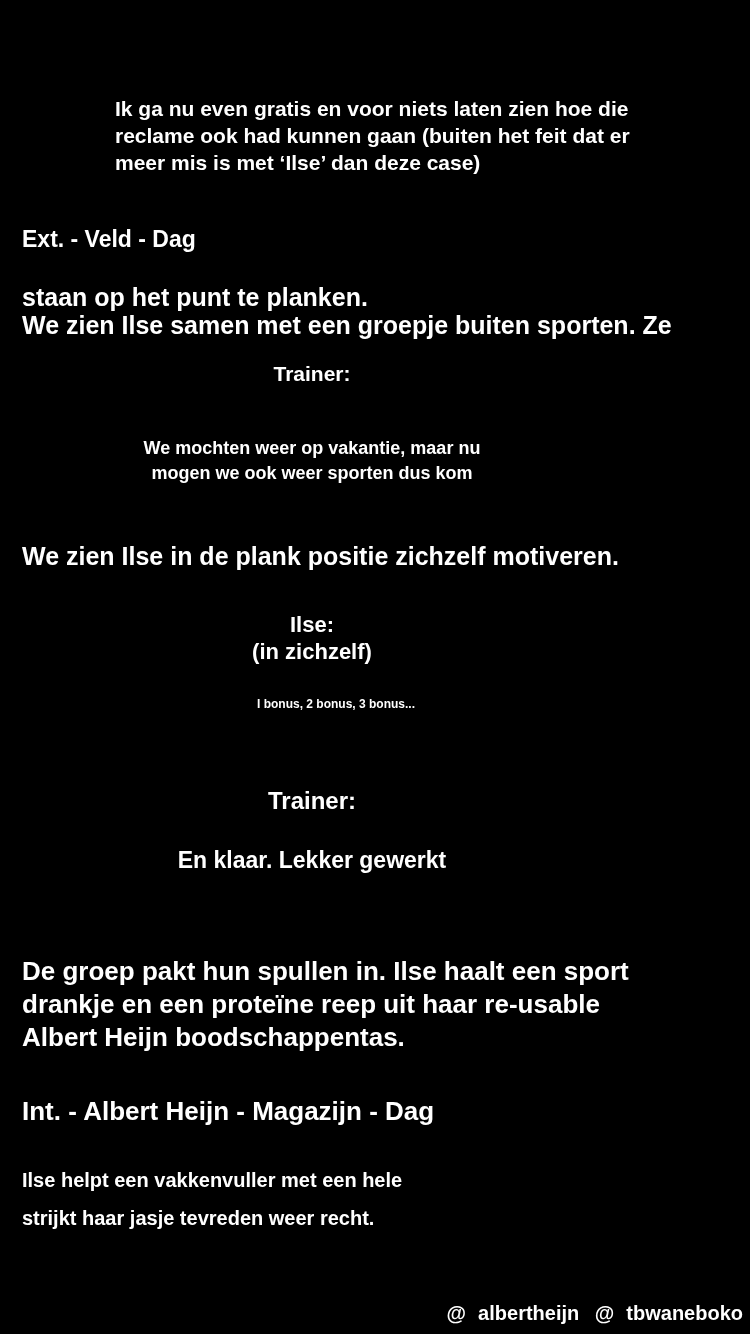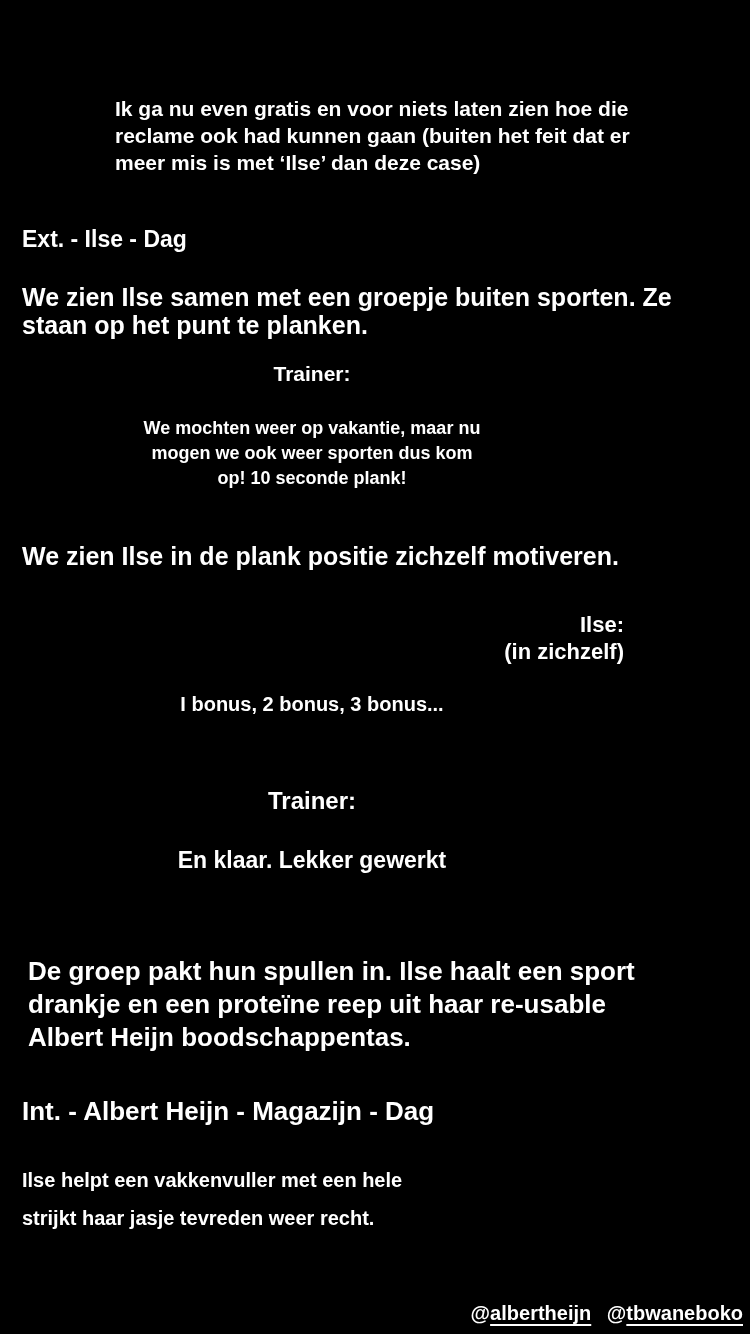--- a/index.html
+++ b/index.html
@@ -10,64 +10,63 @@
   }
   .blk{position:absolute;white-space:nowrap;}
   .blk .line{display:block;}
   .ctr{left:0;width:624px;text-align:center;}
 
   
   #b-intro   {left:115px;top:95px;  font-size:21px;line-height:27px;}
   #b-scene1  {left:22px; top:225px; font-size:23px;line-height:28px;}
   #b-action1 {left:22px; top:283px; font-size:25px;line-height:28px;}
   #b-char1   {top:361px; font-size:21px;line-height:26px;}
-  #b-dialog1 {top:416px; font-size:18px;line-height:25px;}
+  #b-dialog1 {top:436px; font-size:18px;line-height:25px;}
   #b-action2 {left:22px; top:542px; font-size:25px;line-height:29px;}
-  #b-char2   {top:611px; font-size:22px;line-height:27px;text-align:right;}
-  #b-dialog2 {top:691px; font-size:20px;line-height:26px;}
+  #b-char2   {top:611px; font-size:22px;line-height:27px;}
+  #b-dialog2 {top:691px; font-size:12px;line-height:26px;margin-left:24px;}
   #b-char3   {top:786px; font-size:24px;line-height:29px;}
   #b-dialog3 {top:845px; font-size:23px;line-height:30px;}
-  #b-action3 {left:28px; top:955px; font-size:26px;line-height:33px;}
+  #b-action3 {left:22px; top:955px; font-size:26px;line-height:33px;}
   #b-scene2  {left:22px; top:1096px;font-size:26px;line-height:31px;}
   #b-action4 {left:22px; top:1161px;font-size:20px;line-height:38px;}
 
   #b-mentions{right:7px; top:1300px;font-size:20px;line-height:26px;text-align:right;}
   #b-mentions .mention{margin-left:10px;}
   #b-mentions .handle{
-    text-decoration:underline;
     text-decoration-thickness:2px;
     text-underline-offset:4px;
+    margin-left:12px;
   }
 </style>
 </head>
 <body>
 
 <div class="blk" id="b-intro">
   <span class="line">Ik ga nu even gratis en voor niets laten zien hoe die</span>
   <span class="line">reclame ook had kunnen gaan (buiten het feit dat er</span>
   <span class="line">meer mis is met ‘Ilse’ dan deze case)</span>
 </div>
 
 <div class="blk" id="b-scene1">
-  <span class="line">Ext. - Ilse - Dag</span>
+  <span class="line">Ext. - Veld - Dag</span>
 </div>
 
 <div class="blk" id="b-action1">
+  <span class="line">staan op het punt te planken.</span>
   <span class="line">We zien Ilse samen met een groepje buiten sporten. Ze</span>
-  <span class="line">staan op het punt te planken.</span>
 </div>
 
 <div class="blk ctr" id="b-char1">
   <span class="line">Trainer:</span>
 </div>
 
 <div class="blk ctr" id="b-dialog1">
   <span class="line">We mochten weer op vakantie, maar nu</span>
   <span class="line">mogen we ook weer sporten dus kom</span>
-  <span class="line">op! 10 seconde plank!</span>
 </div>
 
 <div class="blk" id="b-action2">
   <span class="line">We zien Ilse in de plank positie zichzelf motiveren.</span>
 </div>
 
 <div class="blk ctr" id="b-char2">
   <span class="line">Ilse:</span>
   <span class="line">(in zichzelf)</span>
 </div>

